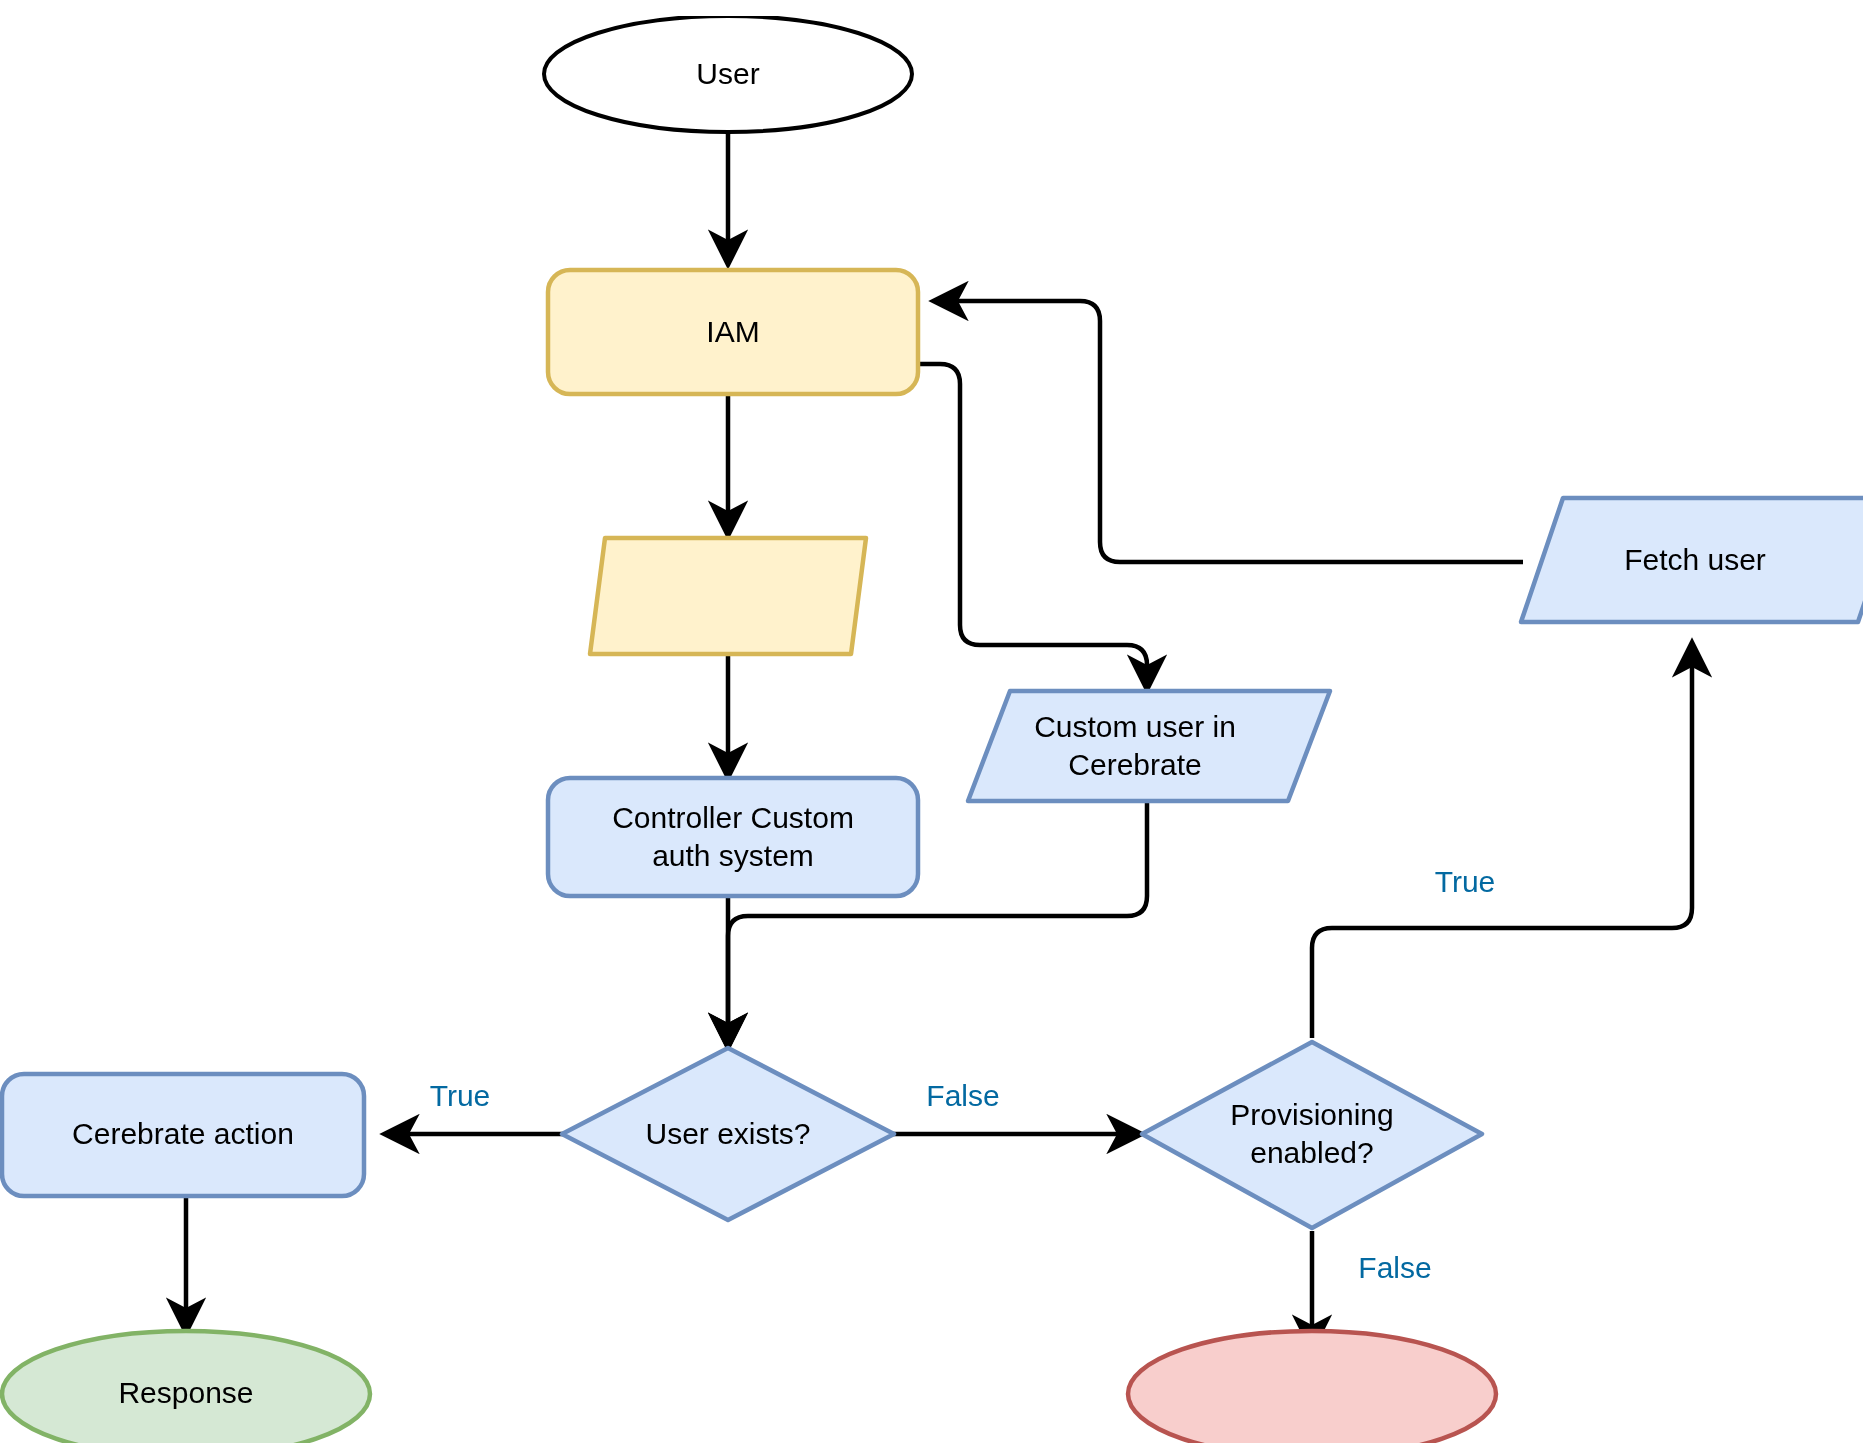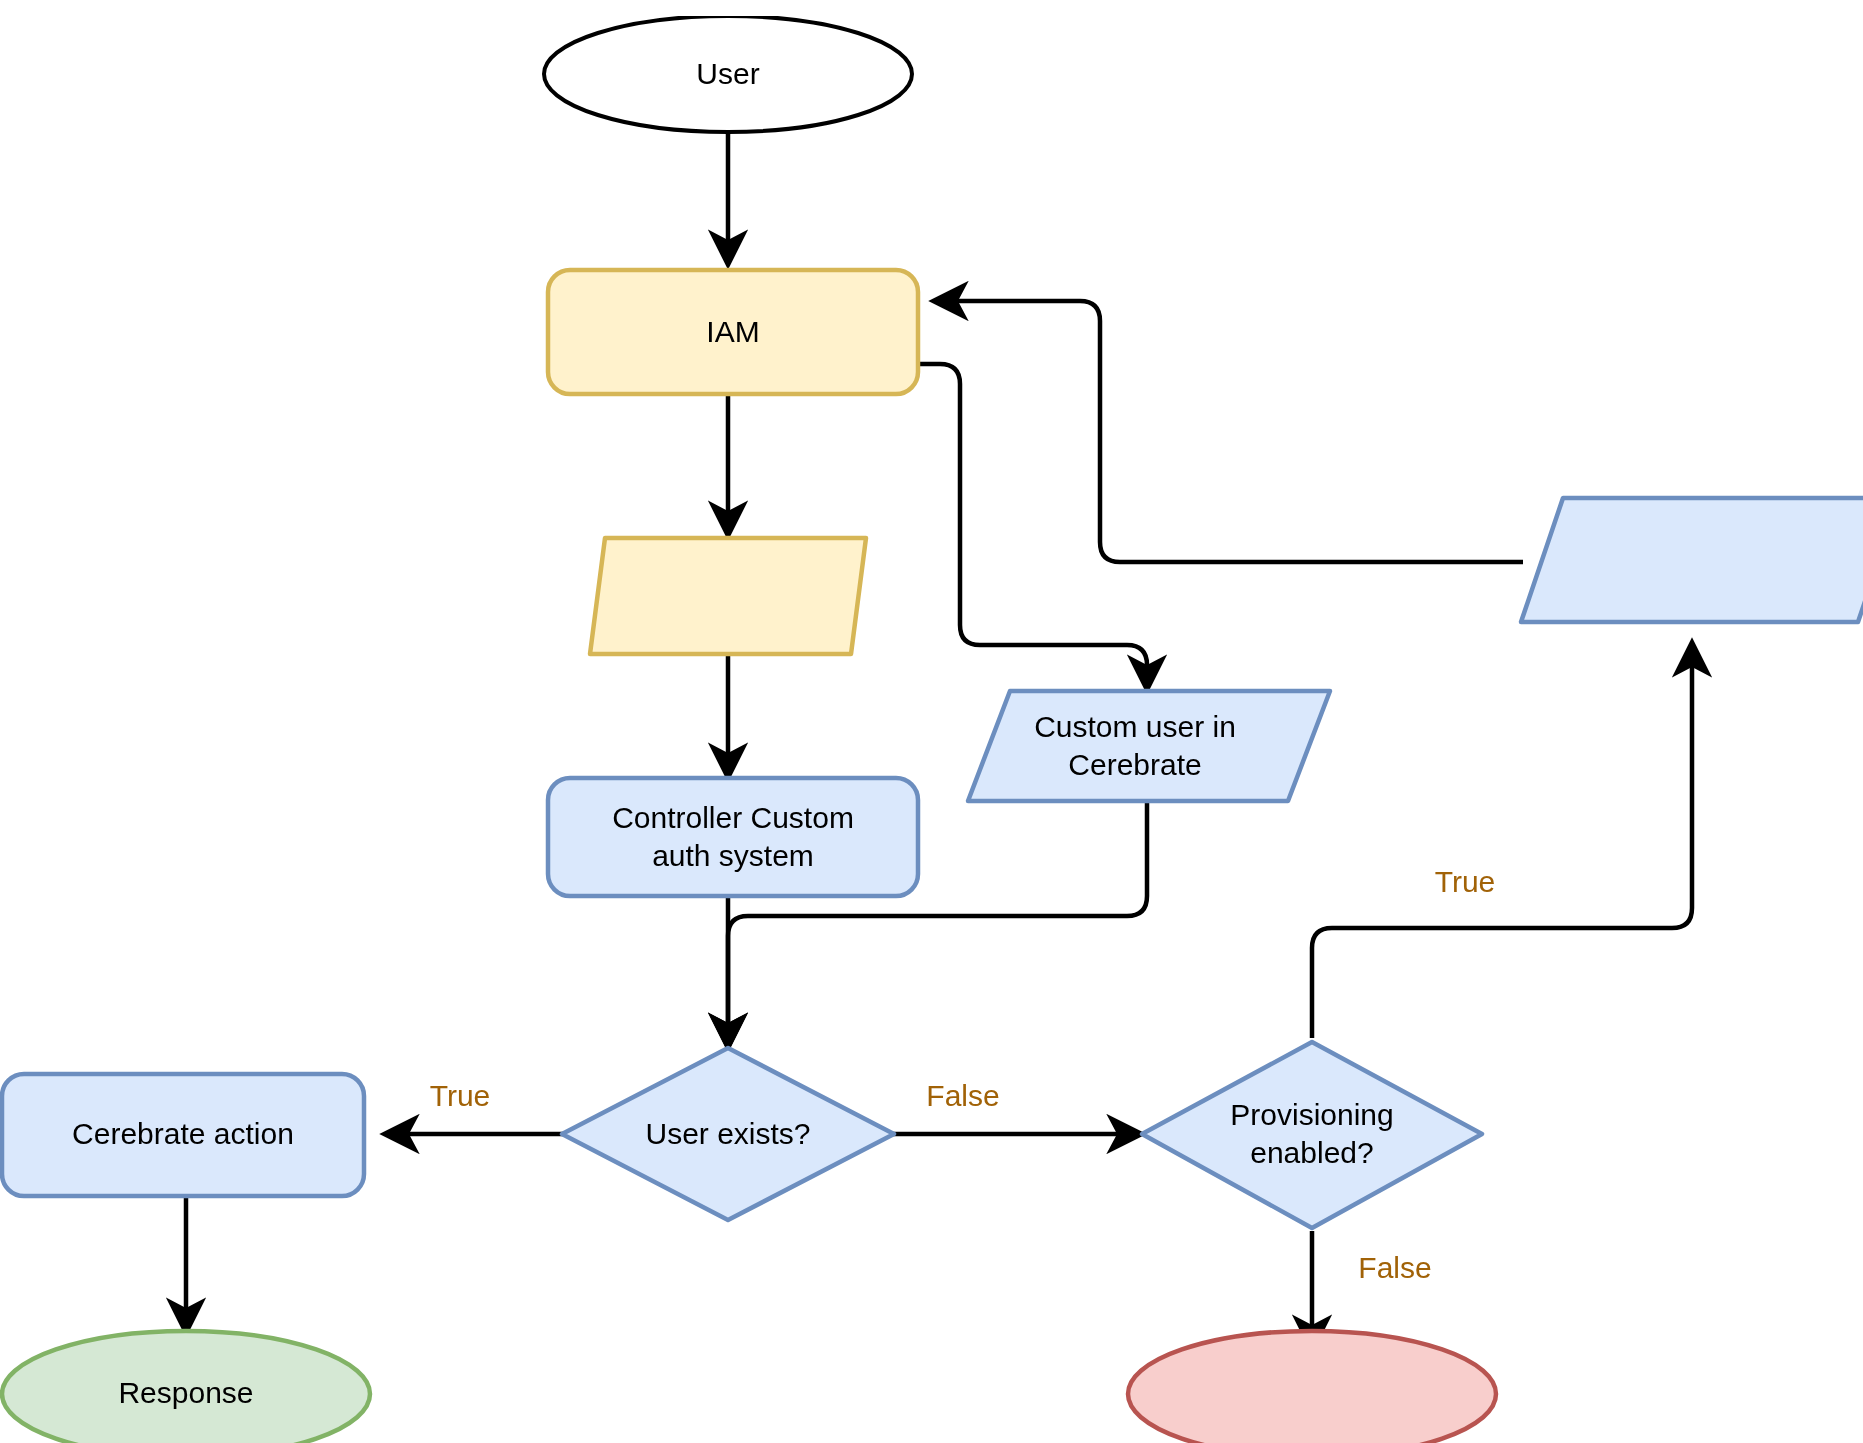--- a/index.html
+++ b/index.html
@@ -35,21 +35,21 @@
     text-align: center;
     color: #000000;
     font-family: "Liberation Sans", sans-serif;
     font-size: 30px;
     line-height: 38px;
     pointer-events: none;
     white-space: pre-line;
   }
   .edge-label {
     position: absolute;
-    color: #a16207;
+    color: #0369a1;
     font-family: "Liberation Sans", sans-serif;
     font-size: 30px;
     line-height: 34px;
     text-align: center;
     white-space: nowrap;
   }
 </style>
 </head>
 <body>
 
@@ -128,20 +128,21 @@
 
   <div class="node-label" style="left:548px; top:286px; width:370px; height:60px;">IAM</div>
 
 
   <div class="node-label" style="left:548px; top:782px; width:370px; height:78px;">Controller Custom
 auth system</div>
 
   <div class="node-label" style="left:970px; top:691px; width:330px; height:78px;">Custom user in
 Cerebrate</div>
 
+  <div class="node-label" style="left:1530px; top:515px; width:330px; height:58px;">Fetch user</div>
 
   <div class="node-label" style="left:578px; top:1089px; width:300px; height:58px;">User exists?</div>
 
   <div class="node-label" style="left:1162px; top:1079px; width:300px; height:78px;">Provisioning
 enabled?</div>
 
   <div class="node-label" style="left:2px; top:1089px; width:362px; height:58px;">Cerebrate action</div>
 
   <div class="node-label" style="left:2px; top:1348px; width:368px; height:58px;">Response</div>
 

